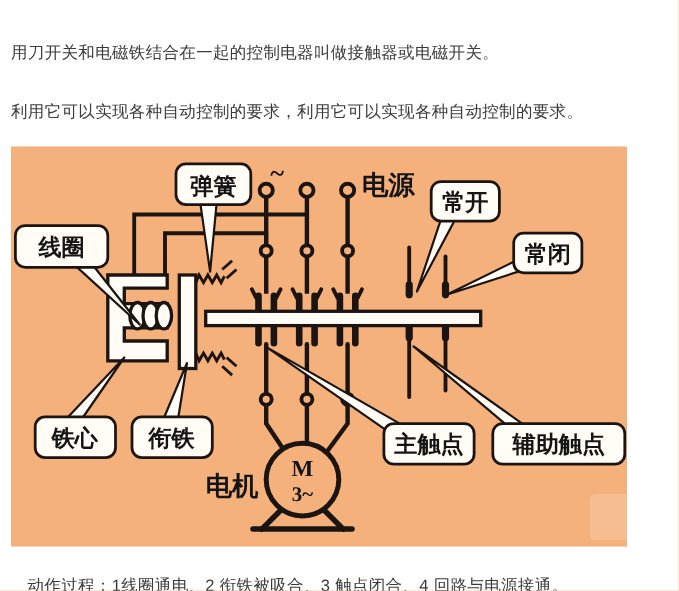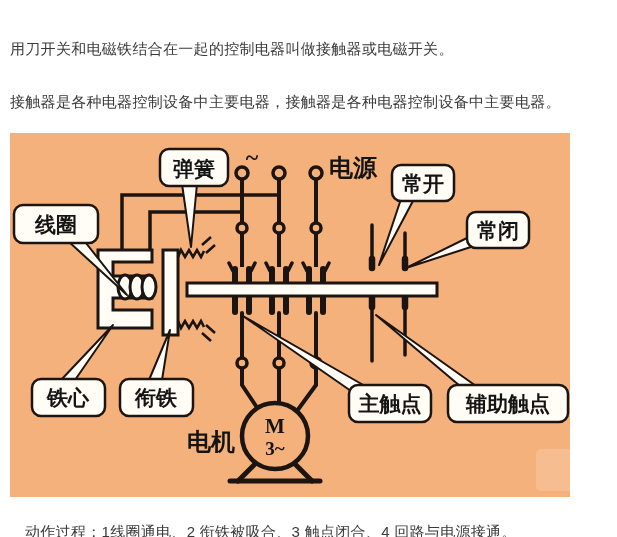--- a/index.html
+++ b/index.html
@@ -17,21 +17,21 @@
     letter-spacing:0.3px;white-space:nowrap;}
   #diagram{position:absolute;left:10px;top:133px;width:560px;height:364px;}
   svg text{font-family:"Liberation Serif","DejaVu Serif",serif;font-weight:bold;fill:#141414;}
   svg .bubble-text{font-size:21px;}
   svg .big-label{font-size:24px;}
 </style>
 </head>
 <body>
 
 <p id="para1" class="para">用刀开关和电磁铁结合在一起的控制电器叫做接触器或电磁开关。</p>
-<p id="para2" class="para">接触器是各种电器控制设备中主要电器，接触器是各种电器控制设备中主要电器。</p>
+<p id="para2" class="para">利用它可以实现各种自动控制的要求，利用它可以实现各种自动控制的要求。</p>
 
 <div id="diagram">
 <svg viewBox="0 0 560 364" width="560" height="364" xmlns="http://www.w3.org/2000/svg">
 
   <rect x="0" y="0" width="560" height="364" fill="#f4b17b"></rect>
   <rect x="526" y="316" width="38" height="42" rx="5" fill="rgba(255,255,255,0.16)"></rect>
 
   <g stroke="#1c1410" stroke-width="3.5" fill="none">
     <path d="M112,118 V62 H269 V88"></path>
     <path d="M140,118 V79 H232 V88"></path>

